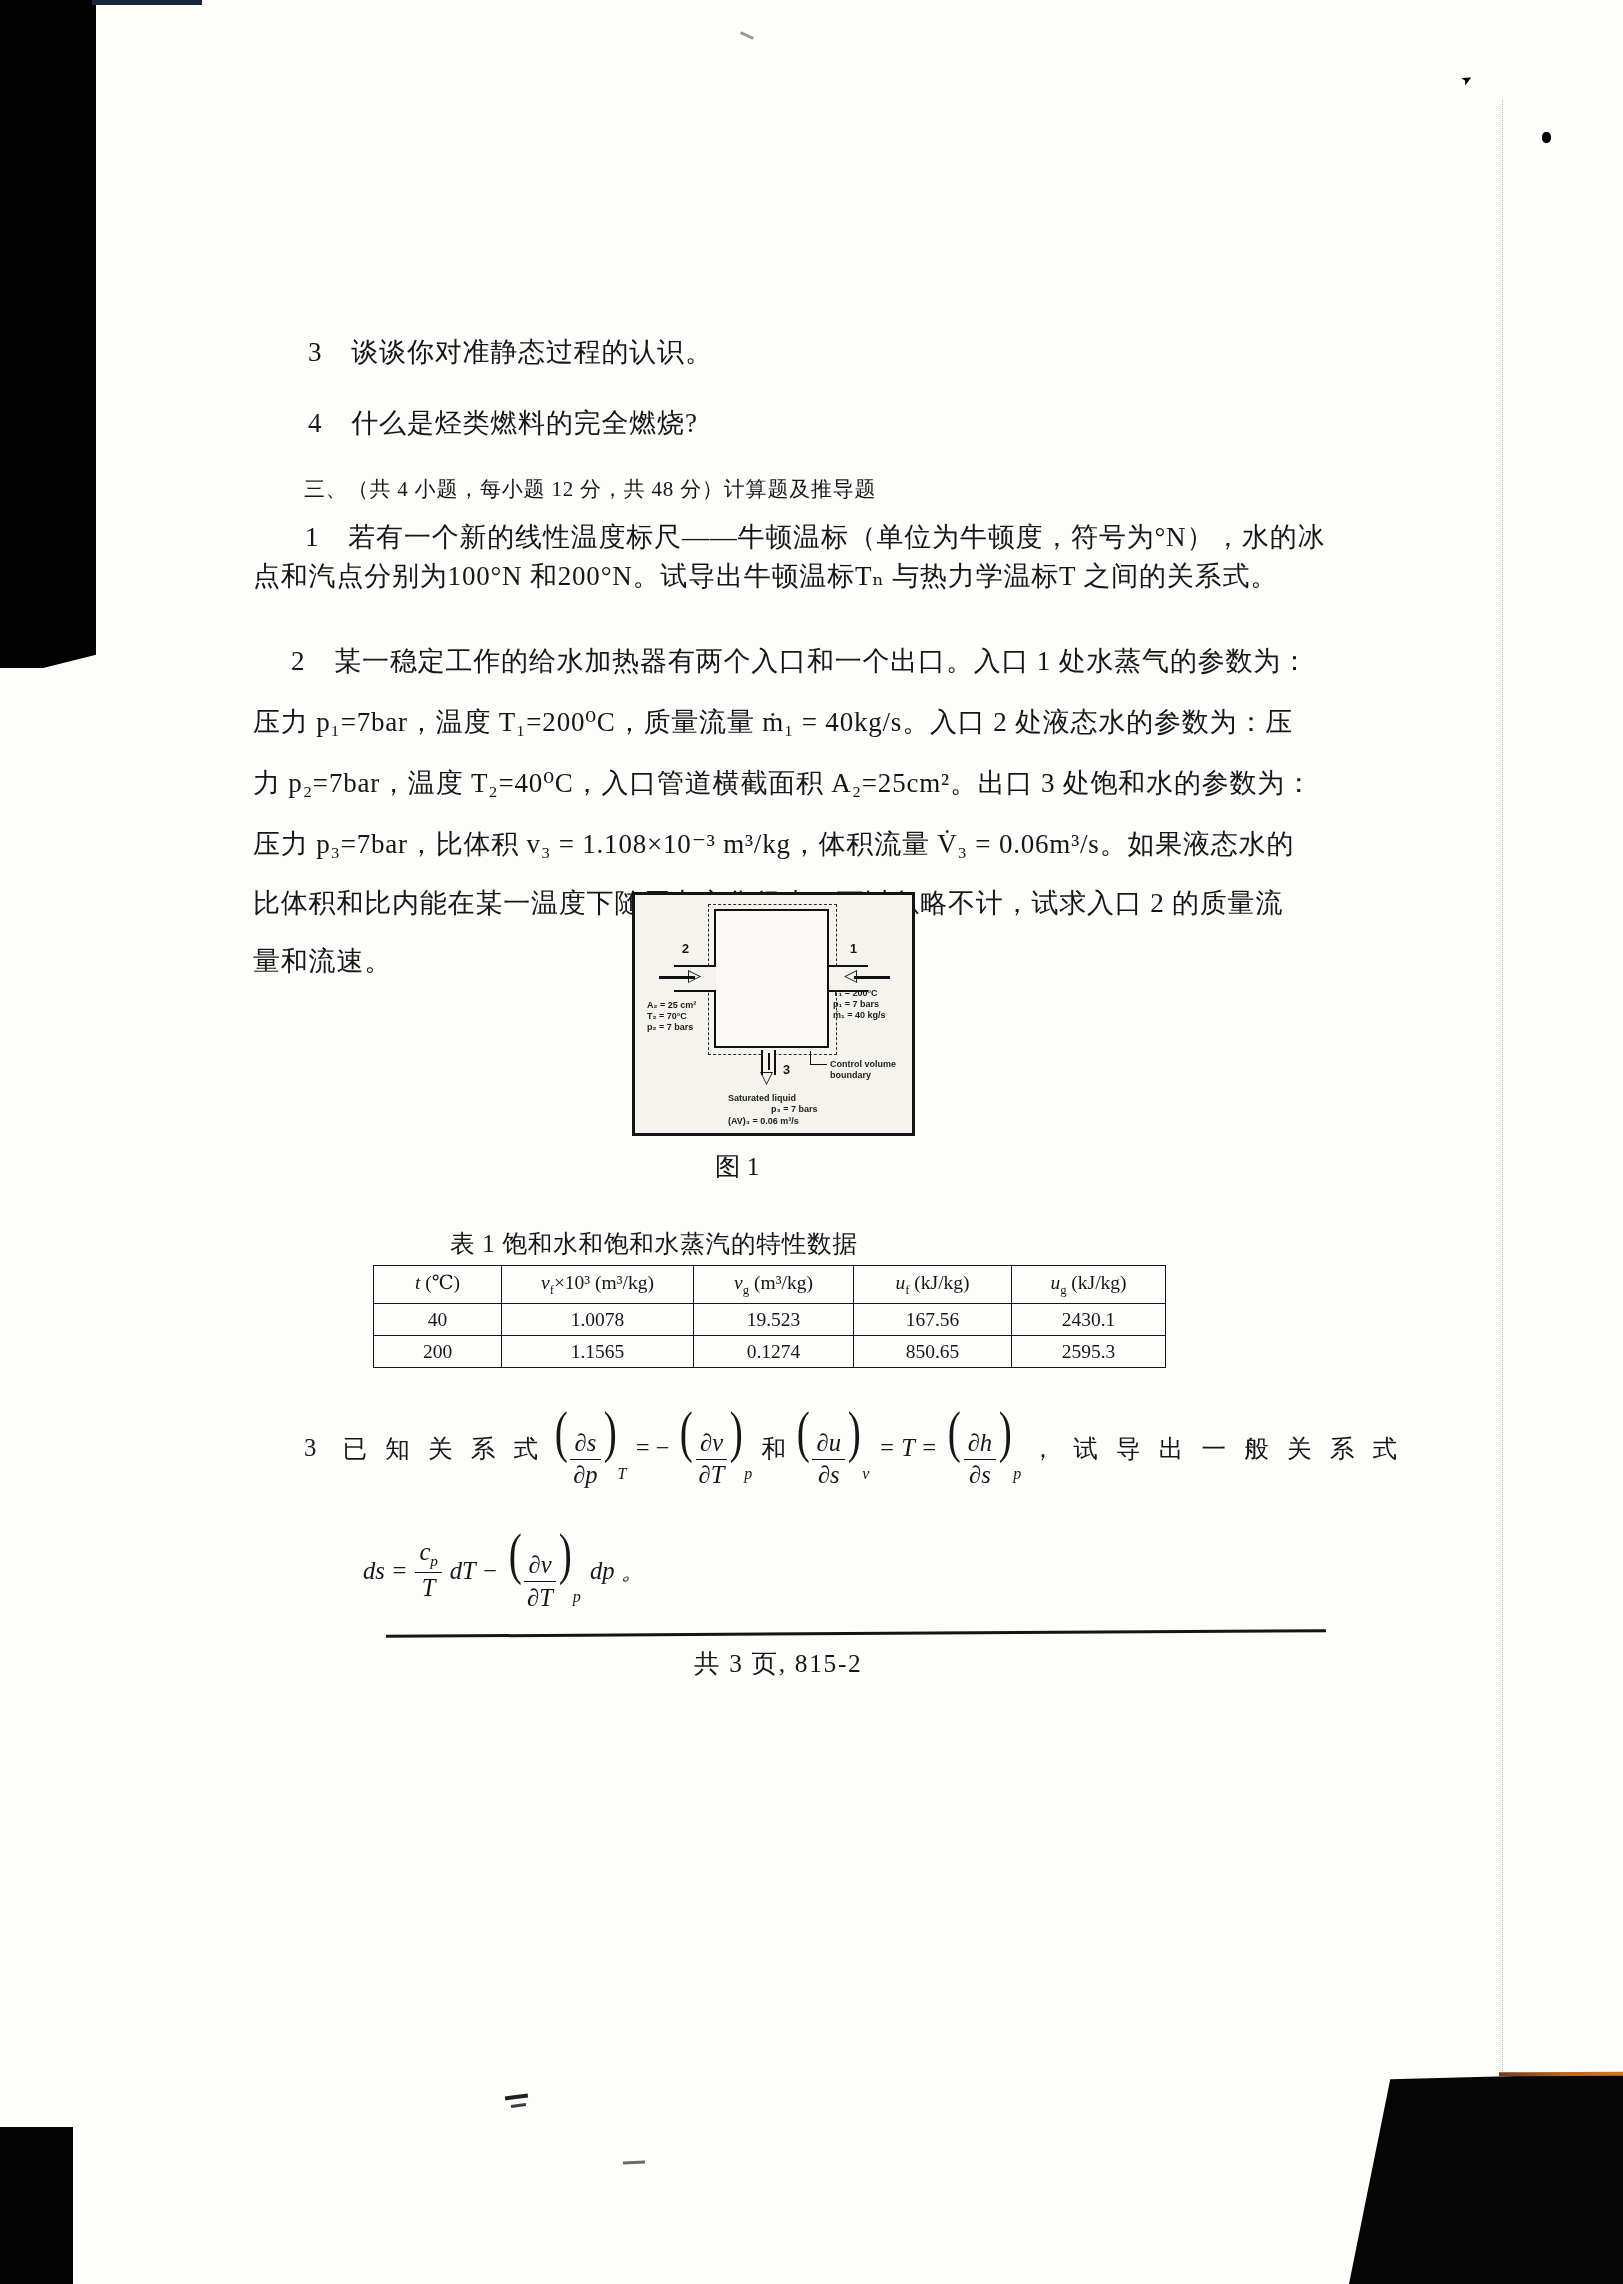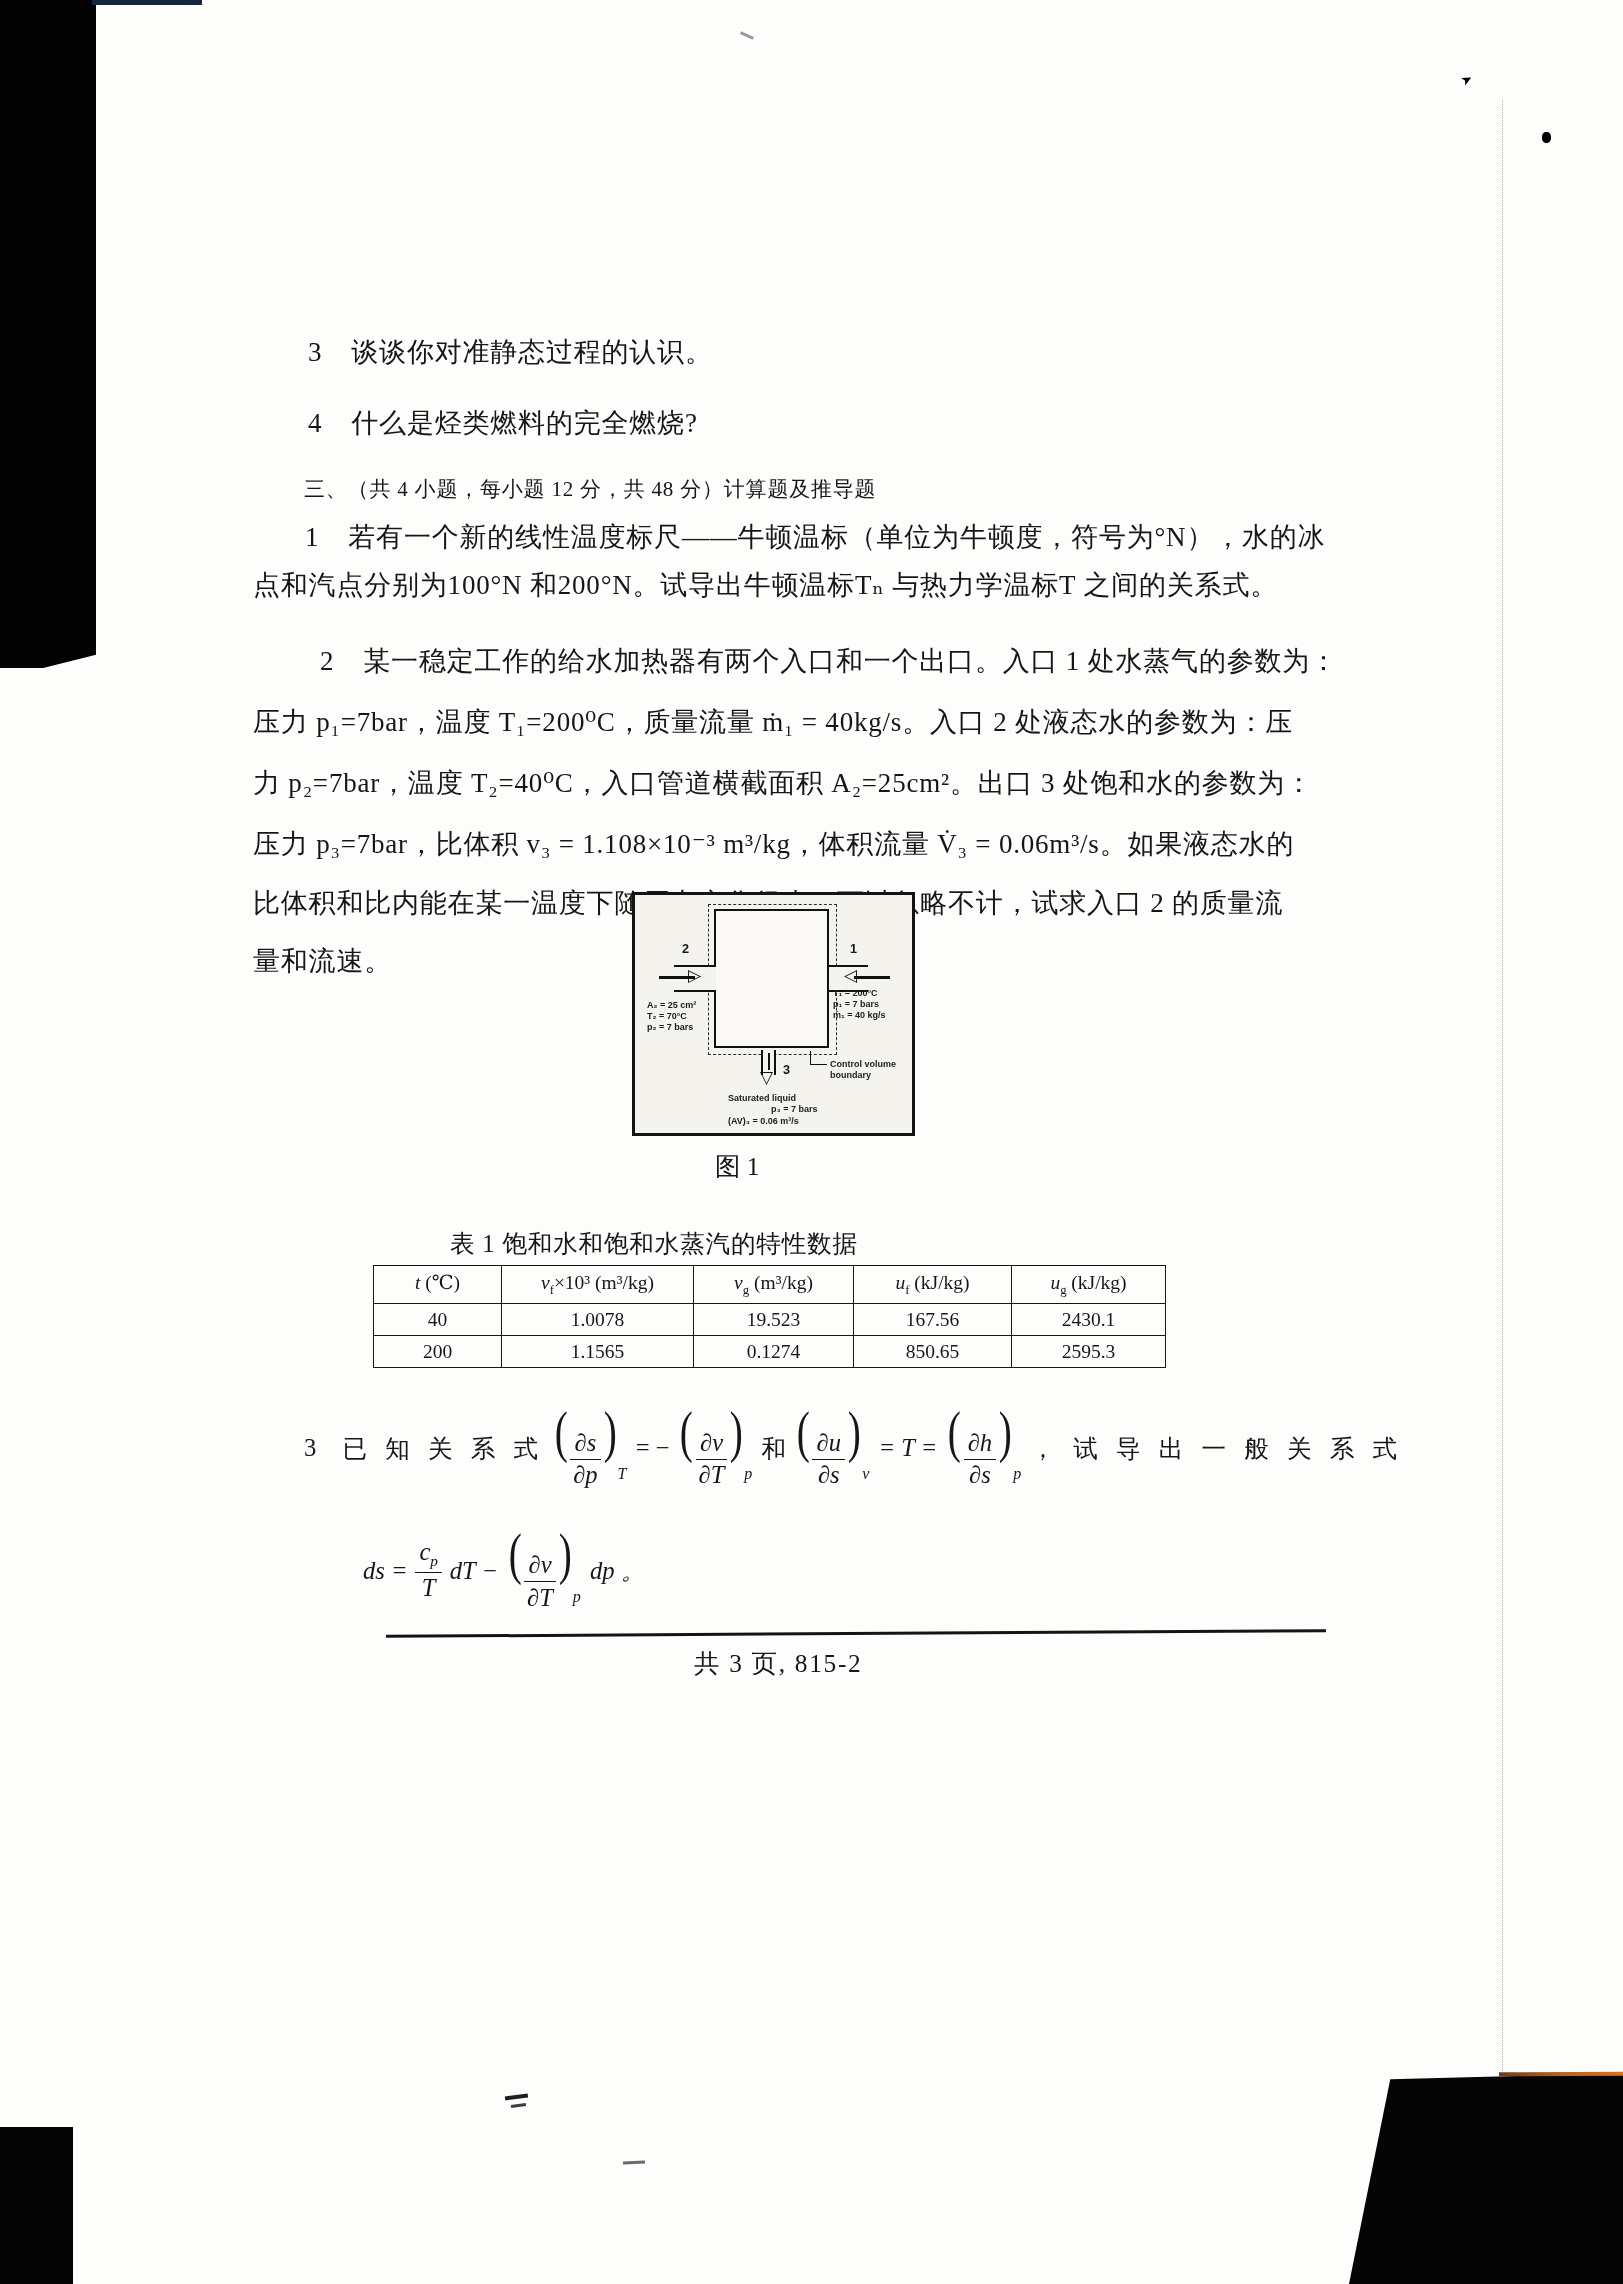--- a/index.html
+++ b/index.html
@@ -91,23 +91,23 @@
   </div>
   <div class="tline" style="left:308px;top:405px;">
     <span class="qnum">4</span><span>什么是烃类燃料的完全燃烧?</span>
   </div>
 
   <div class="tline sec-hdr" style="left:304px;top:475px;">三、（共 4 小题，每小题 12 分，共 48 分）计算题及推导题</div>
 
   <div class="tline" style="left:305px;top:519px;">
     <span class="qnum">1</span><span>若有一个新的线性温度标尺——牛顿温标（单位为牛顿度，符号为°N），水的冰</span>
   </div>
-  <div class="tline" style="left:253px;top:558px;margin-top:9px;">点和汽点分别为100°N 和200°N。试导出牛顿温标Tₙ 与热力学温标T 之间的关系式。</div>
-
-  <div class="tline" style="left:320px;top:643px;text-align:right;">
+  <div class="tline" style="left:253px;top:558px;">点和汽点分别为100°N 和200°N。试导出牛顿温标Tₙ 与热力学温标T 之间的关系式。</div>
+
+  <div class="tline" style="left:291px;top:643px;text-align:right;">
     <span class="qnum">2</span><span>某一稳定工作的给水加热器有两个入口和一个出口。入口 1 处水蒸气的参数为：</span>
   </div>
   <div class="tline" style="left:253px;top:704px;">压力 p₁=7bar，温度 T₁=200⁰C，质量流量 ṁ₁ = 40kg/s。入口 2 处液态水的参数为：压</div>
   <div class="tline" style="left:253px;top:765px;">力 p₂=7bar，温度 T₂=40⁰C，入口管道横截面积 A₂=25cm²。出口 3 处饱和水的参数为：</div>
   <div class="tline" style="left:253px;top:826px;">压力 p₃=7bar，比体积 v₃ = 1.108×10⁻³ m³/kg，体积流量 V̇₃ = 0.06m³/s。如果液态水的</div>
   <div class="tline" style="left:253px;top:885px;">比体积和比内能在某一温度下随压力变化很小，可以忽略不计，试求入口 2 的质量流</div>
   <div class="tline" style="left:253px;top:943px;">量和流速。</div>
 
   <div class="abs figure">
     <div class="cv-dash"></div>

